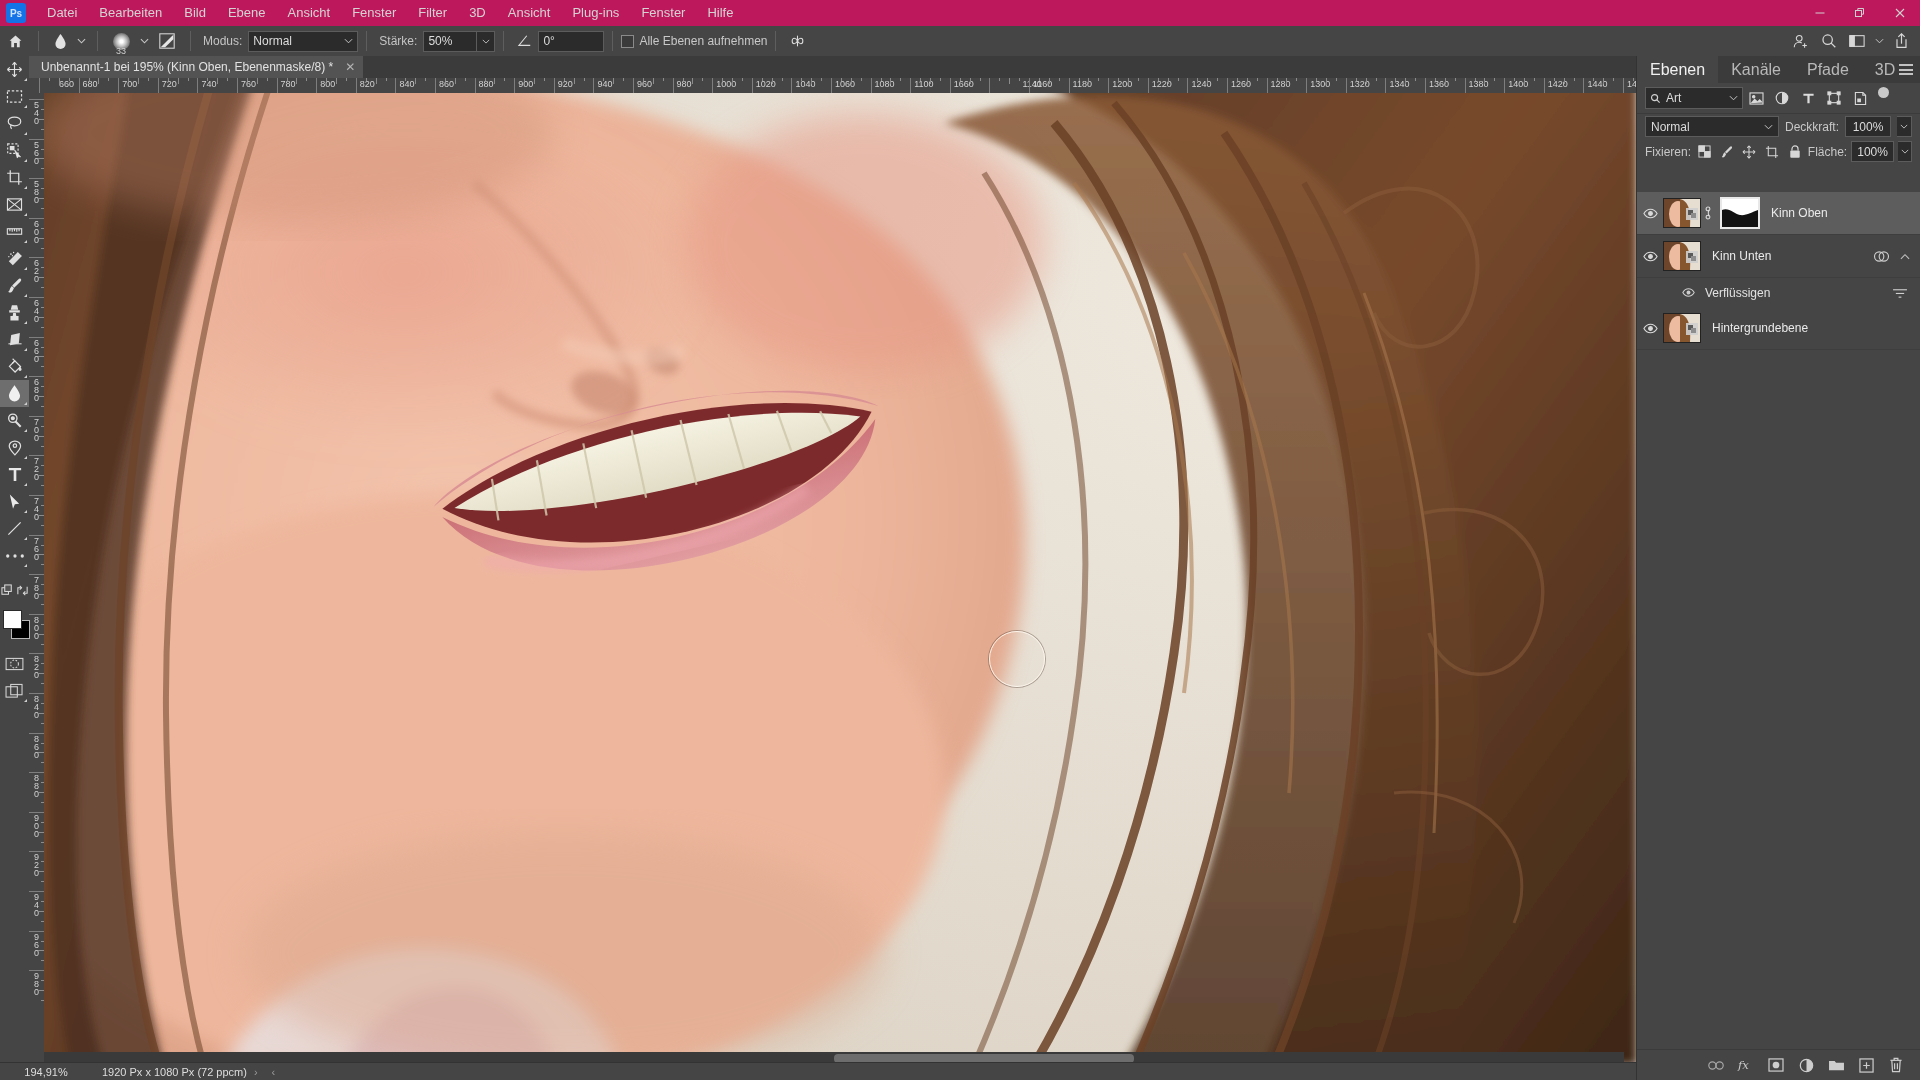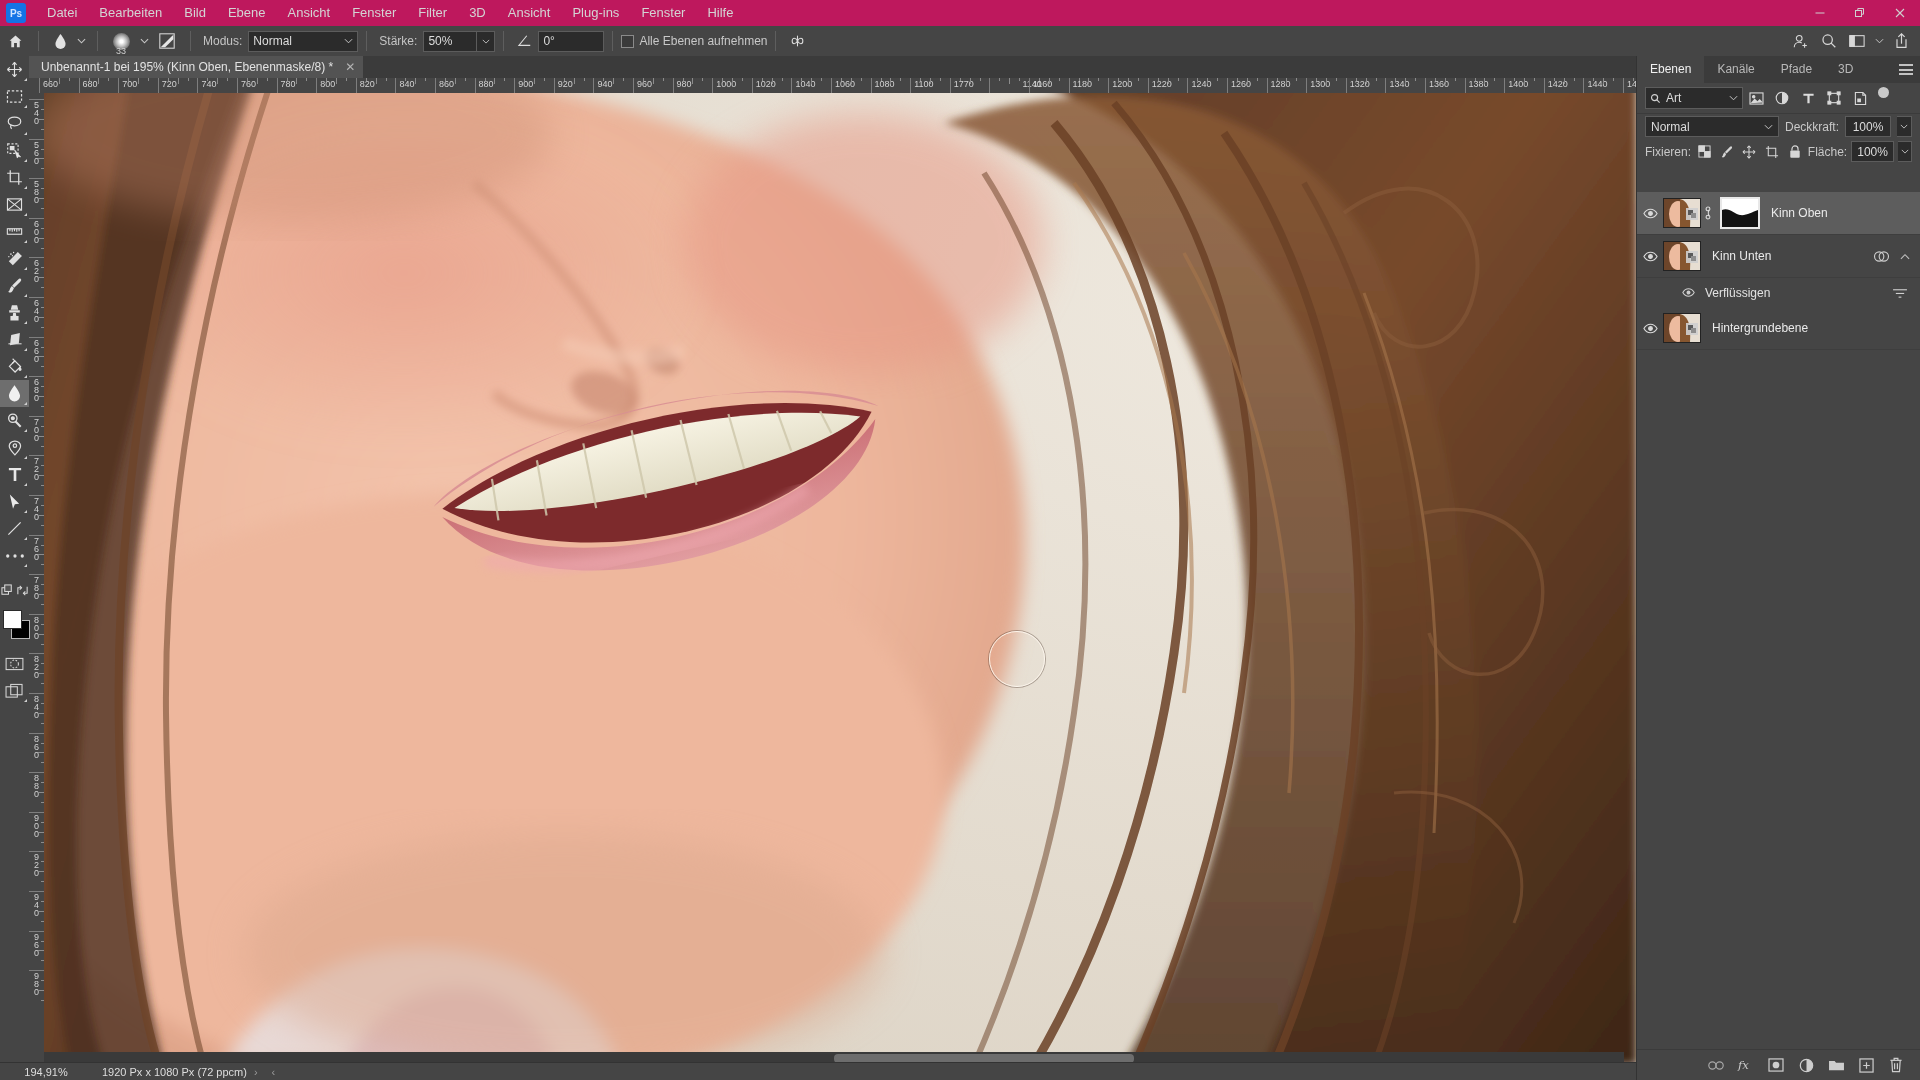--- a/index.html
+++ b/index.html
@@ -83,21 +83,21 @@
   
   .statusbar{position:absolute;left:0;bottom:0;width:1637px;height:17px;background:#454545;
              display:flex;align-items:center;gap:0;border-top:1px solid #333;}
   .st-zoom{width:92px;text-align:center;font-size:11px;color:#dedede;}
   .st-size{font-size:11px;color:#dedede;margin-left:10px;}
   .st-arrow{color:#9a9a9a;font-size:11px;padding:0 7px;}
 
   
   .panel{position:absolute;right:0;top:56px;width:283px;height:1024px;background:#454545;border-left:1px solid #333;}
   .paneltabs{display:flex;align-items:flex-end;height:27px;background:#3b3b3b;position:relative;}
-  .ptab{padding:0 13px;height:27px;line-height:27px;font-size:12px;color:#b8b8b8;}
+  .ptab{padding:0 13px;height:27px;line-height:27px;font-size:16px;color:#b8b8b8;}
   .ptab.active{background:#454545;color:#f0f0f0;}
   .pmenu{position:absolute;right:7px;top:8px;width:14px;height:11px;display:flex;flex-direction:column;justify-content:space-between;}
   .pmenu i{display:block;height:2px;background:#c2c2c2;}
   .filterrow{height:30px;display:flex;align-items:center;padding:0 8px;gap:0;border-bottom:1px solid #3b3b3b;}
   .filtersel{background:#2b2b2b;border:1px solid #5c5c5c;height:20px;width:88px;display:flex;align-items:center;
              padding:0 4px;gap:5px;color:#dcdcdc;font-size:12px;justify-content:space-between;}
   .fi{width:26px;height:22px;display:flex;align-items:center;justify-content:center;color:#d6d6d6;}
   .toggleknob{width:13px;height:22px;display:flex;align-items:flex-start;justify-content:center;margin-left:4px;}
   .toggleknob .k{width:11px;height:11px;border-radius:50%;background:#c9c9c9;}
   .blendrow{height:25px;display:flex;align-items:center;padding:0 8px;gap:6px;}
@@ -282,21 +282,21 @@
 
   <div class="tabstrip">
     <div class="doctab">
       <span>Unbenannt-1 bei 195% (Kinn Oben, Ebenenmaske/8) *</span>
       <span class="tabclose">✕</span>
     </div>
   </div>
 
   <div class="ruler-h" id="rulerH">
       <div class="rh-tick major" style="left: 10px;"></div>
-      <div class="rh-lbl" style="left: 12px;">660</div>
+      <div class="rh-lbl" style="left: 28px;">660</div>
       <div class="rh-tick" style="left: 19.9px; height: 3px;"></div>
       <div class="rh-tick" style="left: 29.8px; height: 6px;"></div>
       <div class="rh-tick" style="left: 39.7px; height: 3px;"></div>
       <div class="rh-tick major" style="left: 49.6px;"></div>
       <div class="rh-lbl" style="left: 51.6px;">680</div>
       <div class="rh-tick" style="left: 59.5px; height: 3px;"></div>
       <div class="rh-tick" style="left: 69.4px; height: 6px;"></div>
       <div class="rh-tick" style="left: 79.3px; height: 3px;"></div>
       <div class="rh-tick major" style="left: 89.2px;"></div>
       <div class="rh-lbl" style="left: 91.2px;">700</div>
@@ -397,21 +397,21 @@
       <div class="rh-lbl" style="left: 843.6px;">1080</div>
       <div class="rh-tick" style="left: 851.5px; height: 3px;"></div>
       <div class="rh-tick" style="left: 861.4px; height: 6px;"></div>
       <div class="rh-tick" style="left: 871.3px; height: 3px;"></div>
       <div class="rh-tick major" style="left: 881.2px;"></div>
       <div class="rh-lbl" style="left: 883.2px;">1100</div>
       <div class="rh-tick" style="left: 891.1px; height: 3px;"></div>
       <div class="rh-tick" style="left: 901px; height: 6px;"></div>
       <div class="rh-tick" style="left: 910.9px; height: 3px;"></div>
       <div class="rh-tick major" style="left: 920.8px;"></div>
-      <div class="rh-lbl" style="left: 922.8px;">1770</div>
+      <div class="rh-lbl" style="left: 922.8px;">1660</div>
       <div class="rh-tick" style="left: 930.7px; height: 3px;"></div>
       <div class="rh-tick" style="left: 940.6px; height: 6px;"></div>
       <div class="rh-tick" style="left: 950.5px; height: 3px;"></div>
       <div class="rh-tick major" style="left: 960.4px;"></div>
       <div class="rh-lbl" style="left: 962.4px; padding-left: 31px;">1140</div>
       <div class="rh-tick" style="left: 970.3px; height: 3px;"></div>
       <div class="rh-tick" style="left: 980.2px; height: 6px;"></div>
       <div class="rh-tick" style="left: 990.1px; height: 3px;"></div>
       <div class="rh-tick major" style="left: 1000px;"></div>
       <div class="rh-lbl" style="left: 1002px;">1160</div>

